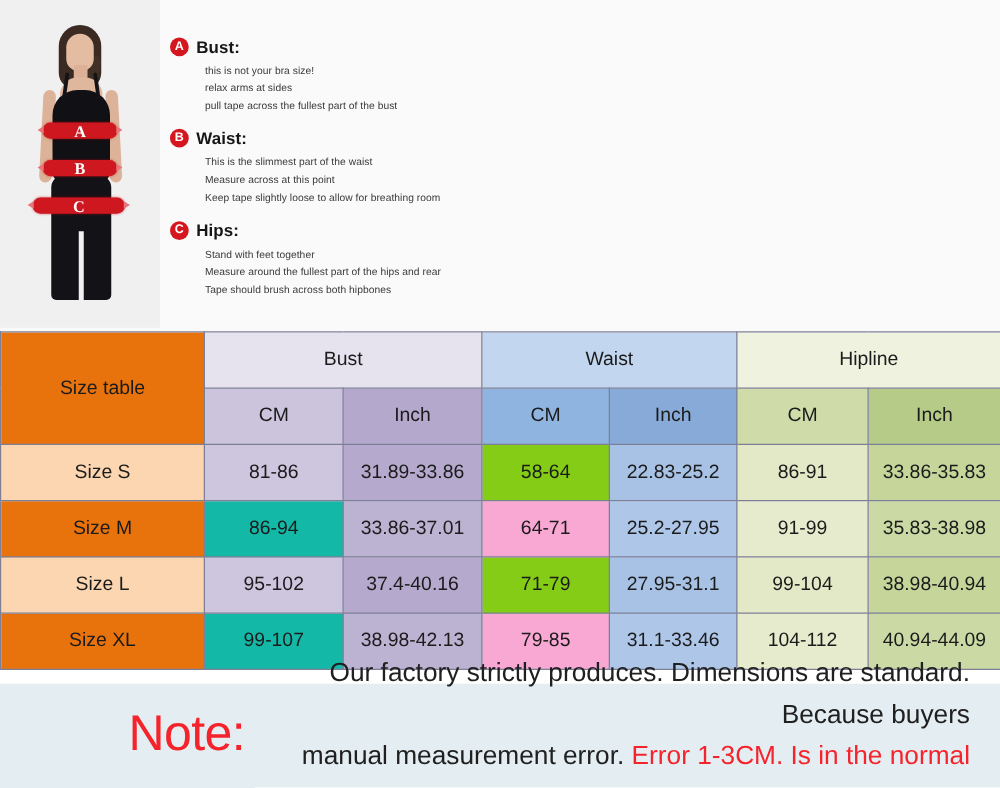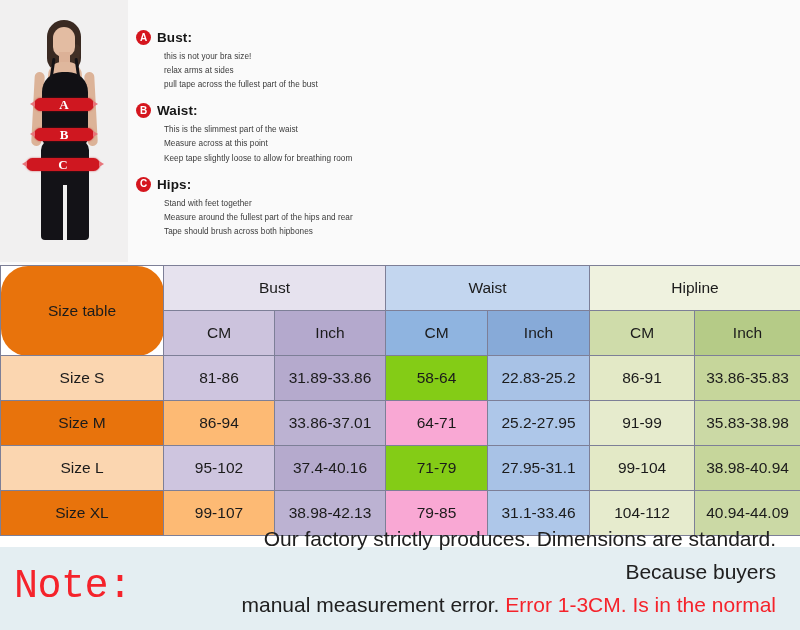--- a/index.html
+++ b/index.html
@@ -213,35 +213,35 @@
   table.size-table td {
     border: 1px solid #7d7f97;
     text-align: center;
     vertical-align: middle;
     font-size: 15.5px;
     color: #1b1b1b;
     font-family: "Liberation Sans", sans-serif;
     padding: 0;
     height: 44px;
   }
-  .c-size-label   { background: #e8730c; font-size: 17px; border-radius: 27px; }
+  .c-size-label   { background: #e8730c; font-size: 17px; }
   .c-grp-bust     { background: #e6e2ee; font-size: 17.5px; }
   .c-grp-waist    { background: #c3d6ef; font-size: 17.5px; }
   .c-grp-hip      { background: #eff2df; font-size: 17.5px; }
   .c-sub-bust-cm  { background: #ccc3dd; font-size: 17px; }
   .c-sub-bust-in  { background: #b4a9cd; font-size: 17px; }
   .c-sub-wai-cm   { background: #8fb4e0; font-size: 17px; }
   .c-sub-wai-in   { background: #87aad8; font-size: 17px; }
   .c-sub-hip-cm   { background: #cfdcaa; font-size: 17px; }
   .c-sub-hip-in   { background: #b5cb87; font-size: 17px; }
 
   .row-odd  .c-size  { background: #fbd6b0; }
   .row-even .c-size  { background: #e8730c; }
   .row-odd  .c-bust-cm { background: #cec5df; }
-  .row-even .c-bust-cm { background: #fdba74; }
+  .row-even .c-bust-cm { background: #14b8a6; }
   .row-odd  .c-bust-in { background: #b5aacd; }
   .row-even .c-bust-in { background: #bcb2d2; }
   .row-odd  .c-wai-cm  { background: #84cc16; }
   .row-even .c-wai-cm  { background: #f9a8d4; }
   .row-odd  .c-wai-in  { background: #a8c2e6; }
   .row-even .c-wai-in  { background: #aec7e9; }
   .row-odd  .c-hip-cm  { background: #e3e9c6; }
   .row-even .c-hip-cm  { background: #e6ebcd; }
   .row-odd  .c-hip-in  { background: #c6d69b; }
   .row-even .c-hip-in  { background: #cbd9a5; }
@@ -253,25 +253,25 @@
     height: 83px;
     background: #e4eef2;
     display: flex;
     align-items: center;
     box-sizing: border-box;
     padding: 0 14px;
   }
   .note-label {
     color: #f5232b;
     font-size: 40px;
-    font-family: Liberation Mono, monospace;
+    font-family: Liberation Sans, sans-serif;
     letter-spacing: -.5px;
     flex: 0 0 auto;
     width: 182px;
-    text-align: left;
+    text-align: right;
     line-height: 1;
     padding-bottom: 4px;
   }
   .note-body {
     flex: 1 1 auto;
     text-align: right;
     font-size: 21px;
     line-height: 1.55;
     color: #202020;
     font-family: "Liberation Sans", sans-serif;

